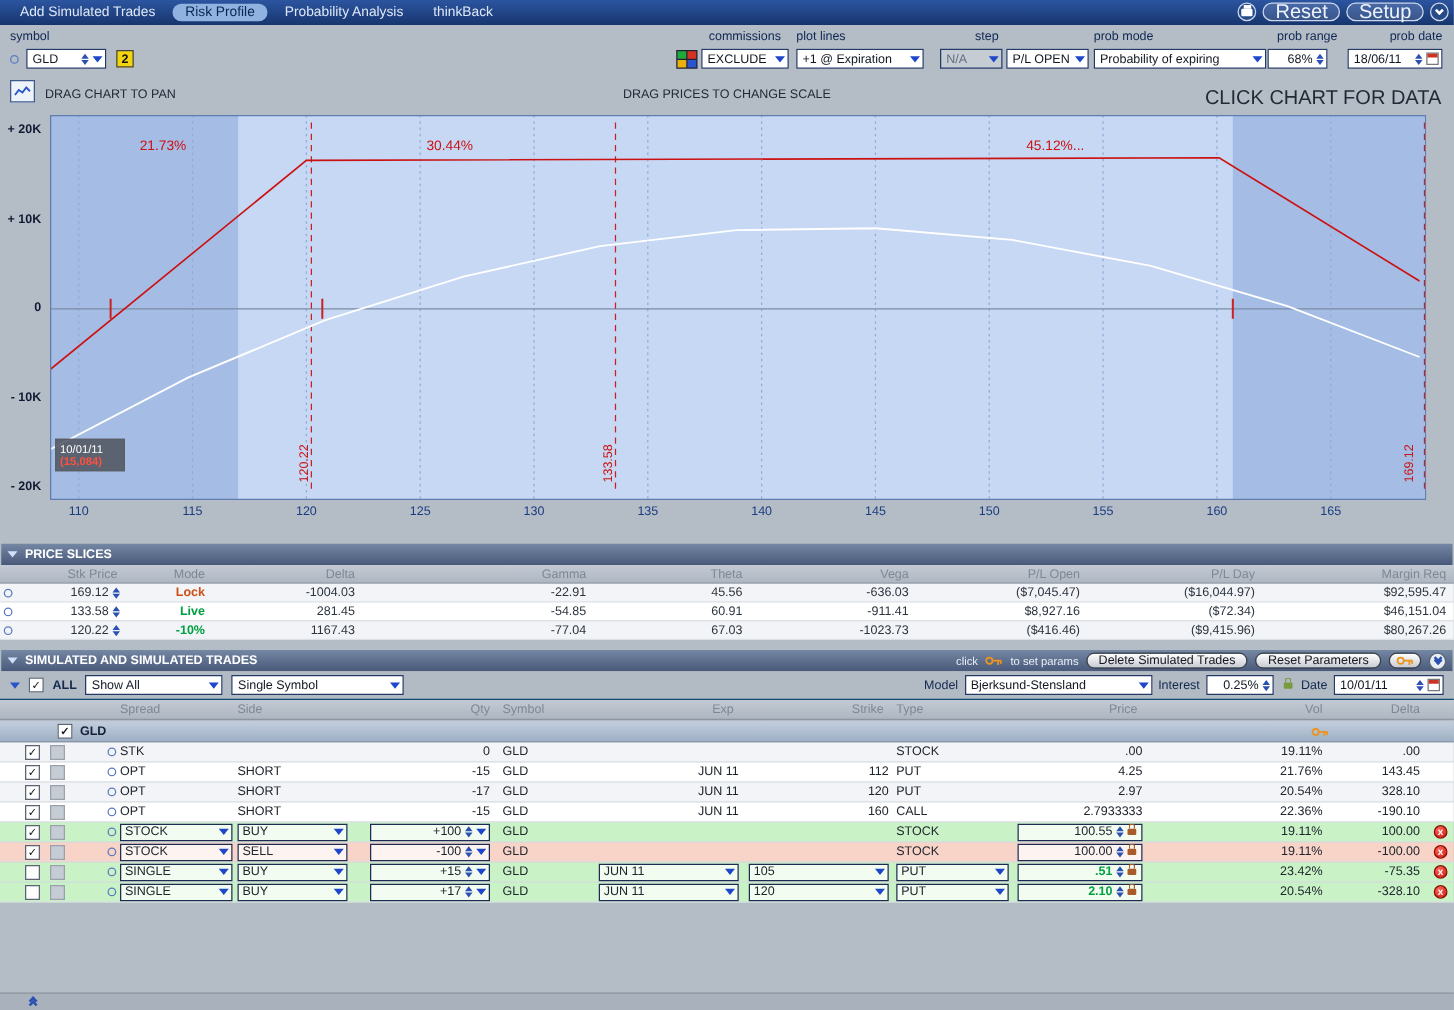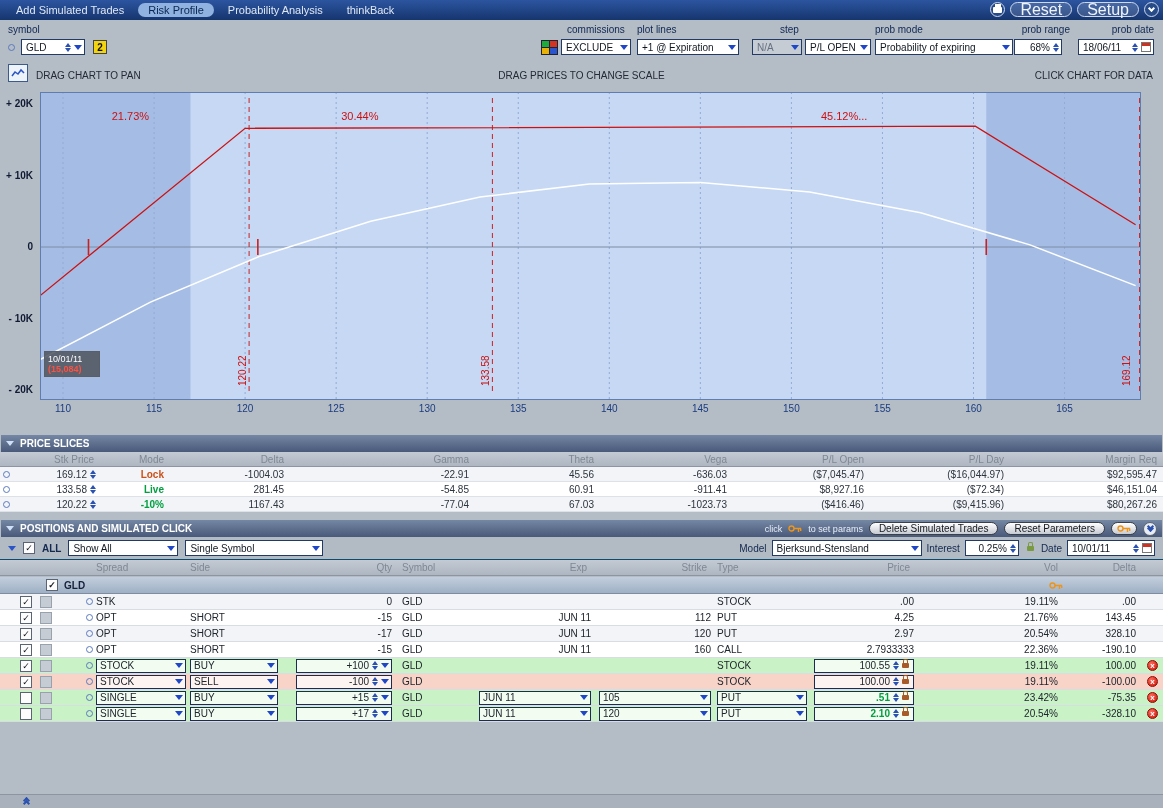--- a/index.html
+++ b/index.html
@@ -43,21 +43,21 @@
 .cal::before{content:"";position:absolute;left:0;top:0;right:0;height:3px;background:#cc3322}
 .lock{position:relative;display:inline-block;width:7px;height:5px;background:#a85a28;margin:0 2px 0 3px;border-radius:1px;flex:none}
 .lock::before{content:"";position:absolute;left:1px;top:-4px;width:3px;height:3px;border:1px solid #a85a28;border-bottom:none;border-radius:2px 2px 0 0}
 .lock.green{background:#7a9a40}.lock.green::before{border-color:#7a9a40}
 
 
 .hintrow{position:absolute;left:0;top:64px;width:1163px;height:22px}
 .chart-style-btn{position:absolute;left:8px;top:0;width:20px;height:18px;background:#eef2f9;border:1px solid #3c5a8c;display:flex;align-items:center;justify-content:center}
 .hint-left{position:absolute;left:36px;top:6px;font-size:10px;color:#232a36}
 .hint-center{position:absolute;left:0;right:0;top:6px;text-align:center;font-size:10px;color:#232a36}
-.hint-right{position:absolute;right:10px;top:6px;font-size:10px;color:#232a36}
+.hint-right{position:absolute;right:10px;top:6px;font-size:16px;color:#232a36}
 #y-axis{position:absolute;left:0;top:0;width:36px;height:500px}
 .ylab{position:absolute;right:3px;font-size:10px;color:#101b33;font-weight:bold;white-space:nowrap}
 #chart-svg{position:absolute;left:40px;top:92px;width:1101px;height:322px}
 #chart-svg text{font-family:"Liberation Sans",sans-serif}
 .charttip{position:absolute;left:44px;top:351px;width:56px;background:rgba(78,82,92,0.85);border:1px solid #5a5e66;padding:2px 3px;z-index:5}
 .tipdate{color:#fff;font-size:9px}
 .tipval{color:#ff5040;font-size:9px;font-weight:bold}
 
 
 .sechdr{position:absolute;left:1px;width:1161px;height:17px;background:linear-gradient(#7487a3,#49597a);display:flex;align-items:center;color:#fff;font-size:10px;font-weight:bold;padding:0 5px;gap:6px}
@@ -383,21 +383,21 @@
         <span class="cr num">67.03</span>
         <span class="cr num">-1023.73</span>
         <span class="cr num">($416.46)</span>
         <span class="cr num">($9,415.96)</span>
         <span class="cr num">$80,267.26</span>
       </div>
     </div>
 
   <div class="sechdr" style="top:520px">
     <span class="tri"></span>
-    <span class="sectitle">POSITIONS AND SIMULATED CLICK</span>
+    <span class="sectitle">SIMULATED AND SIMULATED TRADES</span>
     <span class="hdr-right">
       <span class="hint9">click</span>
       <span class="keyicon">
           <svg width="14" height="9" viewBox="0 0 14 9">
             <circle cx="3.5" cy="4.5" r="2.5" fill="none" stroke="#ee9418" stroke-width="1.4"></circle>
             <path d="M6 4.5 H13 M10.5 4.5 V8 M12.7 4.5 V7" stroke="#ee9418" stroke-width="1.4" fill="none"></path>
           </svg>
         </span>
       <span class="hint9">to set params</span>
       <span class="btn">Delete Simulated Trades</span>

